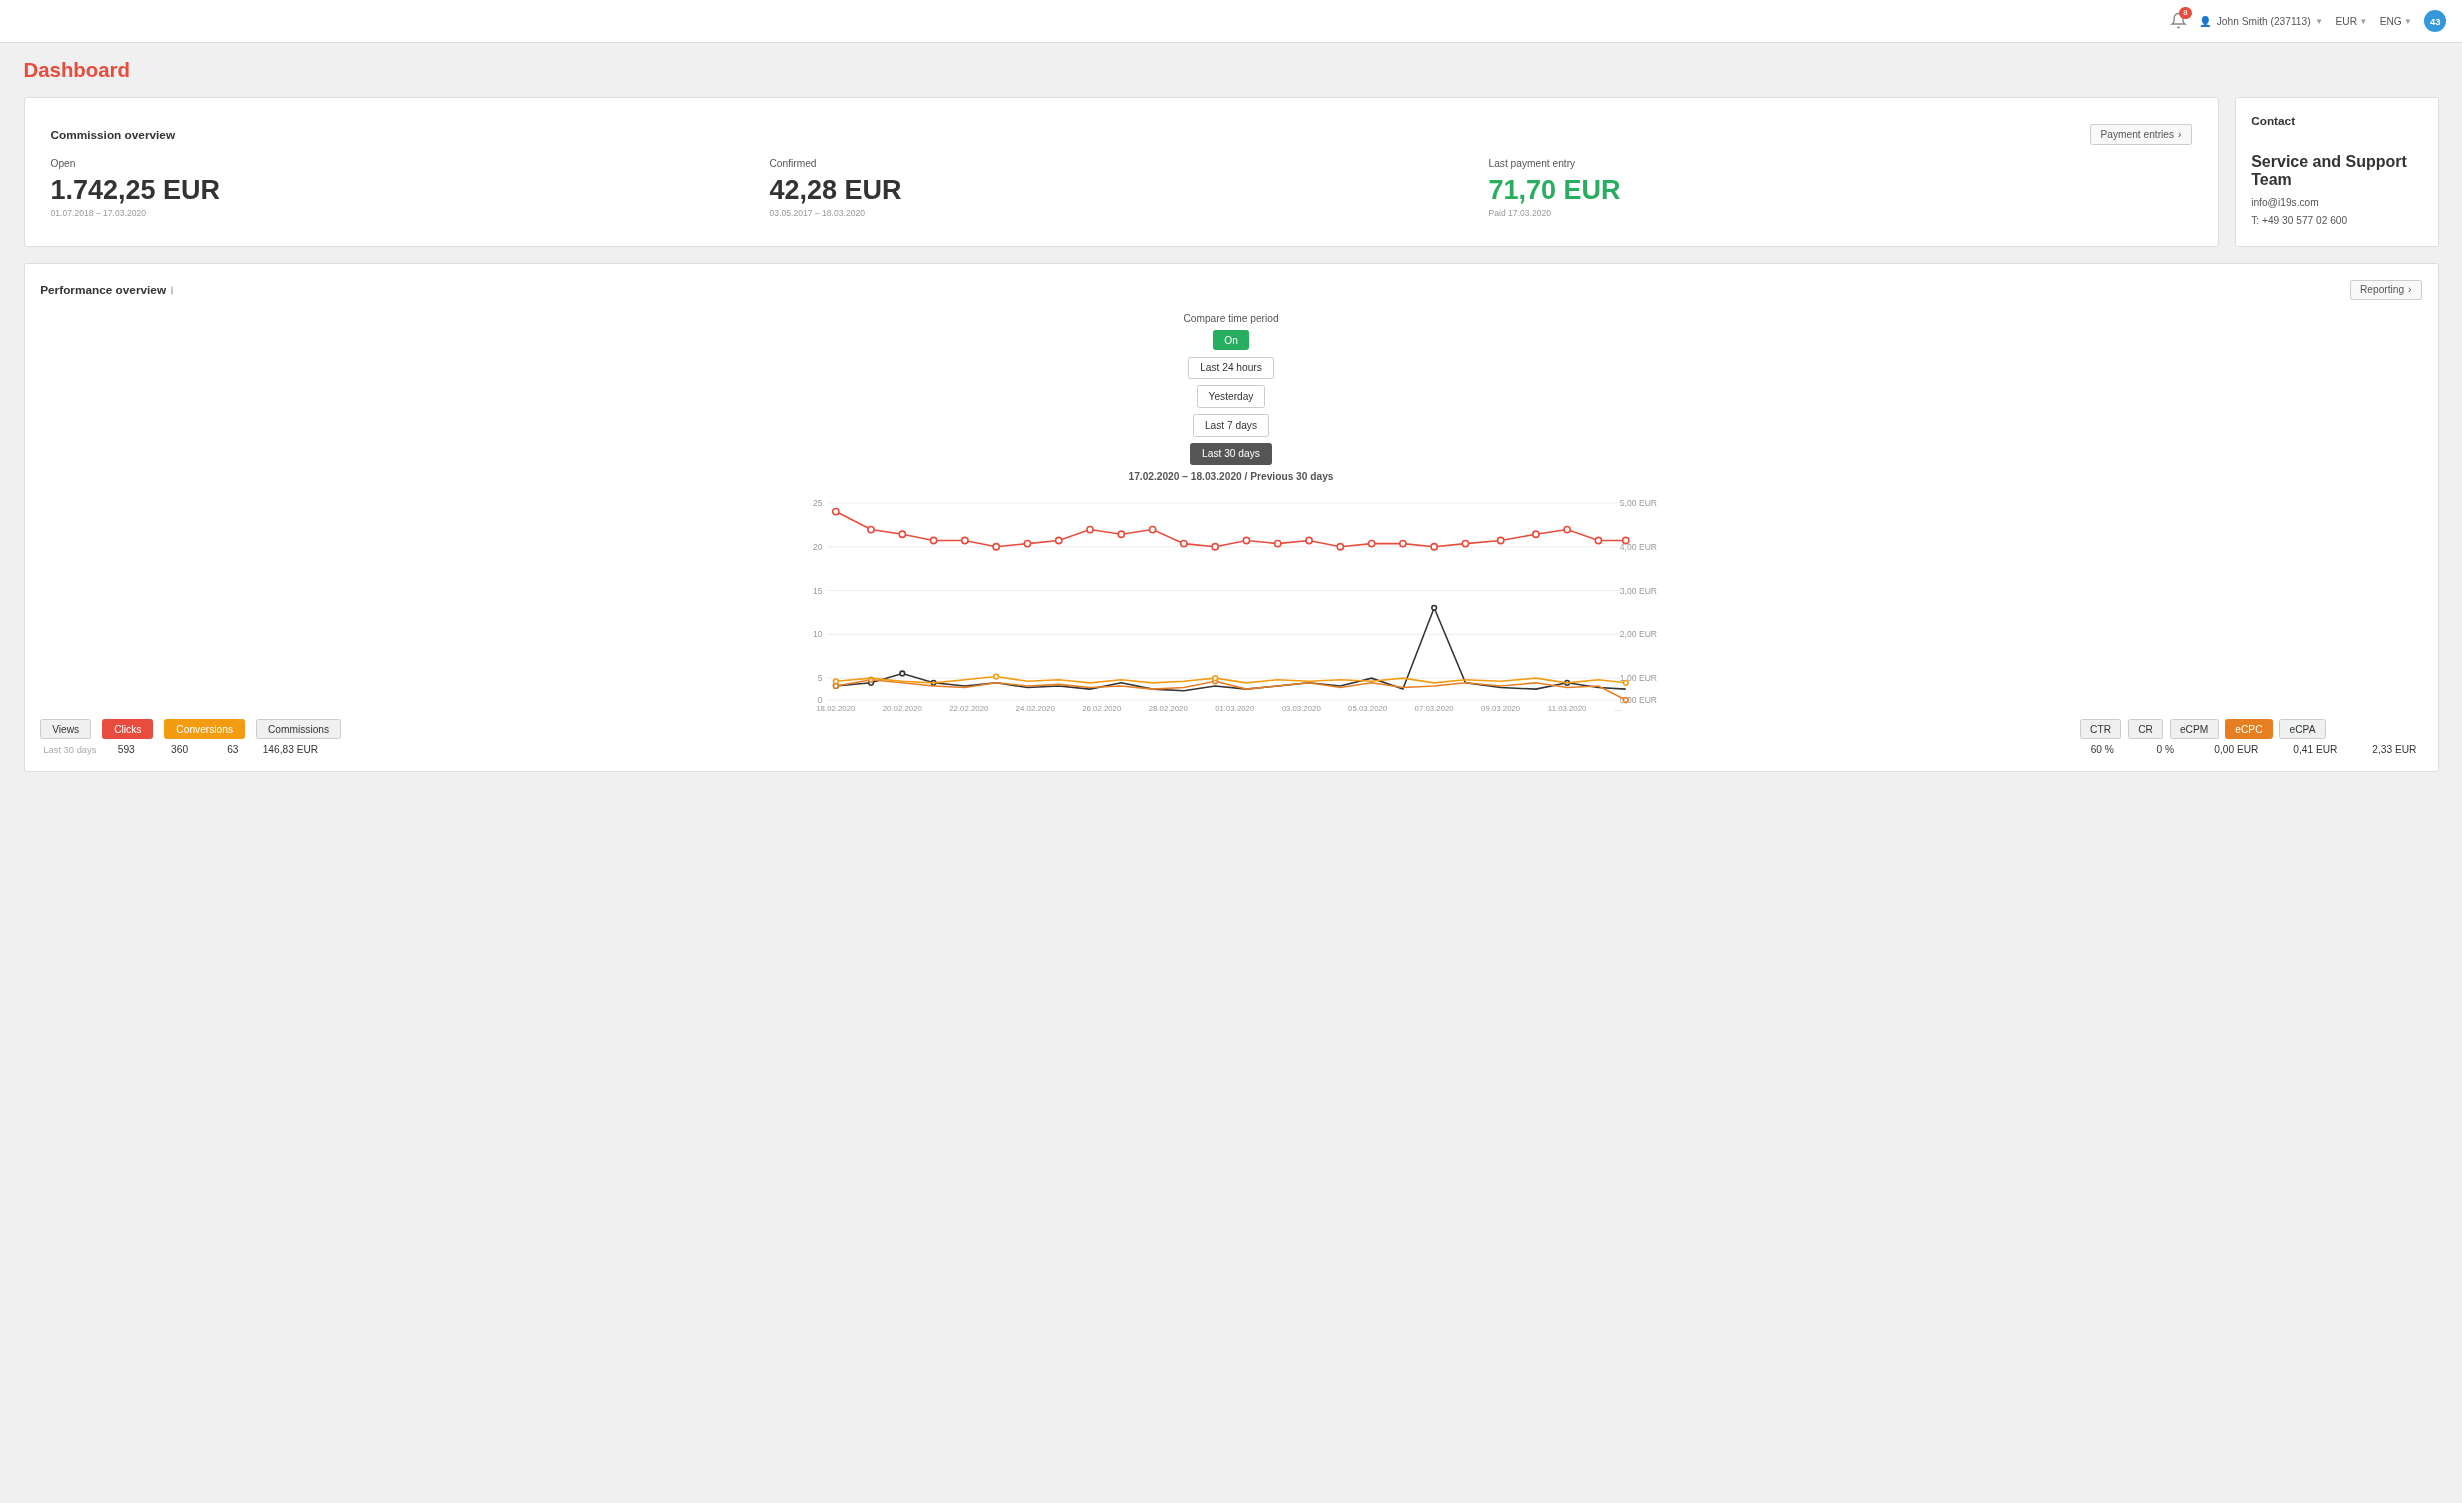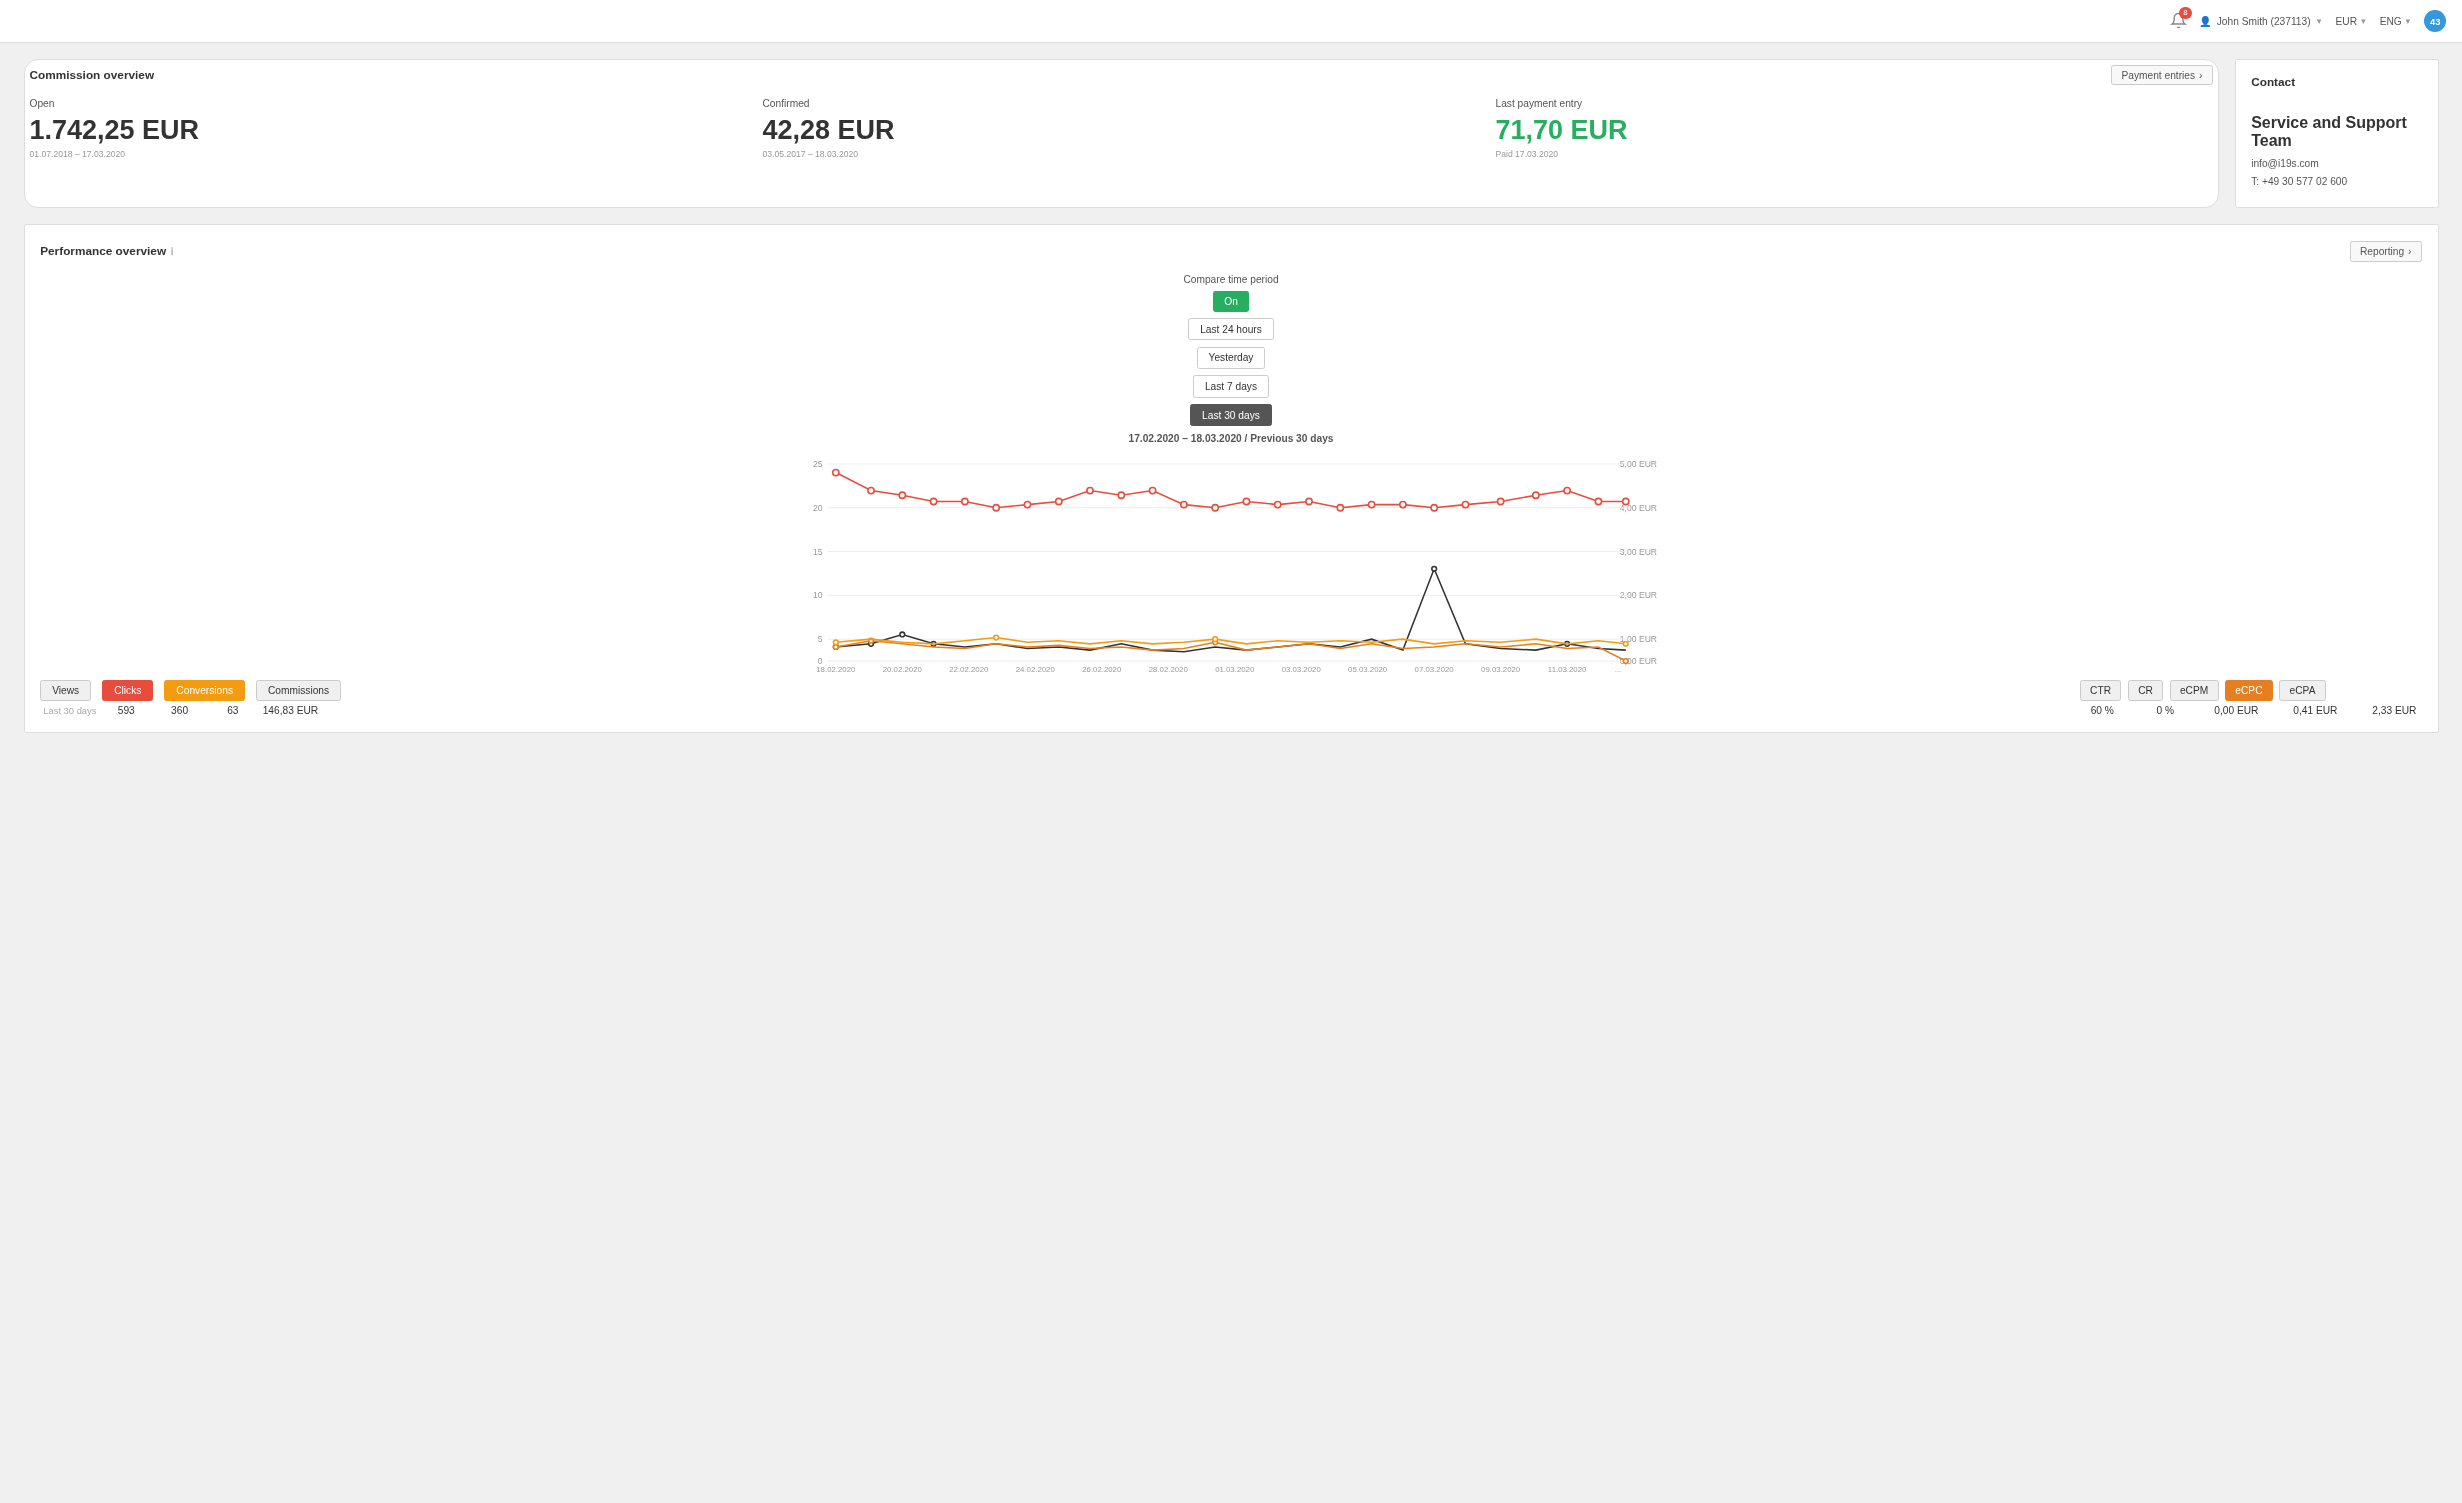--- a/index.html
+++ b/index.html
@@ -56,21 +56,21 @@
     .commission-item {}
     .commission-label { color: #555; font-size: 10.2px; margin-bottom: 6.3px; }
     .commission-value { font-size: 27px; font-weight: bold; color: #333; }
     .commission-value.green { color: #27ae60; }
     .commission-date { font-size: 8.6px; color: #999; margin-top: 2.4px; }
     .contact-title { font-size: 11.8px; font-weight: bold; margin-bottom: 25px; }
     .contact-team { font-weight: bold; font-size: 16px; margin-bottom: 4.7px; }
     .contact-info { color: #555; font-size: 10.2px; line-height: 1.8; }
 
     .main-top { display: flex; gap: 15.7px; margin-bottom: 15.7px; }
-    .commission-card { flex: 1; background: #fff; border: 0.8px solid #ddd; border-radius: 14px; padding: 5px; }
+    .commission-card { flex: 1; background: #fff; border: 0.8px solid #ddd; border-radius: 3px; padding: 26px; }
     .contact-card-wrap { width: 204px; background: #fff; border: 0.8px solid #ddd; border-radius: 2.4px; padding: 15.7px; }
 
     .performance-card { background: #fff; border: 0.8px solid #ddd; border-radius: 2.4px; padding: 15.7px; }
     .performance-header {
       display: flex; justify-content: space-between; align-items: center;
       margin-bottom: 12.5px;
     }
     .performance-title { font-size: 11.8px; font-weight: bold; display: flex; align-items: center; gap: 4.7px; }
     .info-icon { color: #aaa; font-size: 10.2px; cursor: pointer; }
     .btn-reporting {
@@ -140,20 +140,21 @@
     <span class="dropdown-arrow">▼</span>
   </div>
   <div class="lang-selector">
     <span>ENG</span>
     <span class="dropdown-arrow">▼</span>
   </div>
   <div class="avatar-badge">43</div>
 </div>
 
 <div class="page-content">
+  <div class="page-title">Dashboard</div>
 
   <div class="main-top">
 
     <div class="commission-card">
       <div class="commission-header">
         <div class="commission-title">Commission overview</div>
         <button class="btn-payment">
           <span>Payment entries</span>
           <span>›</span>
         </button>

